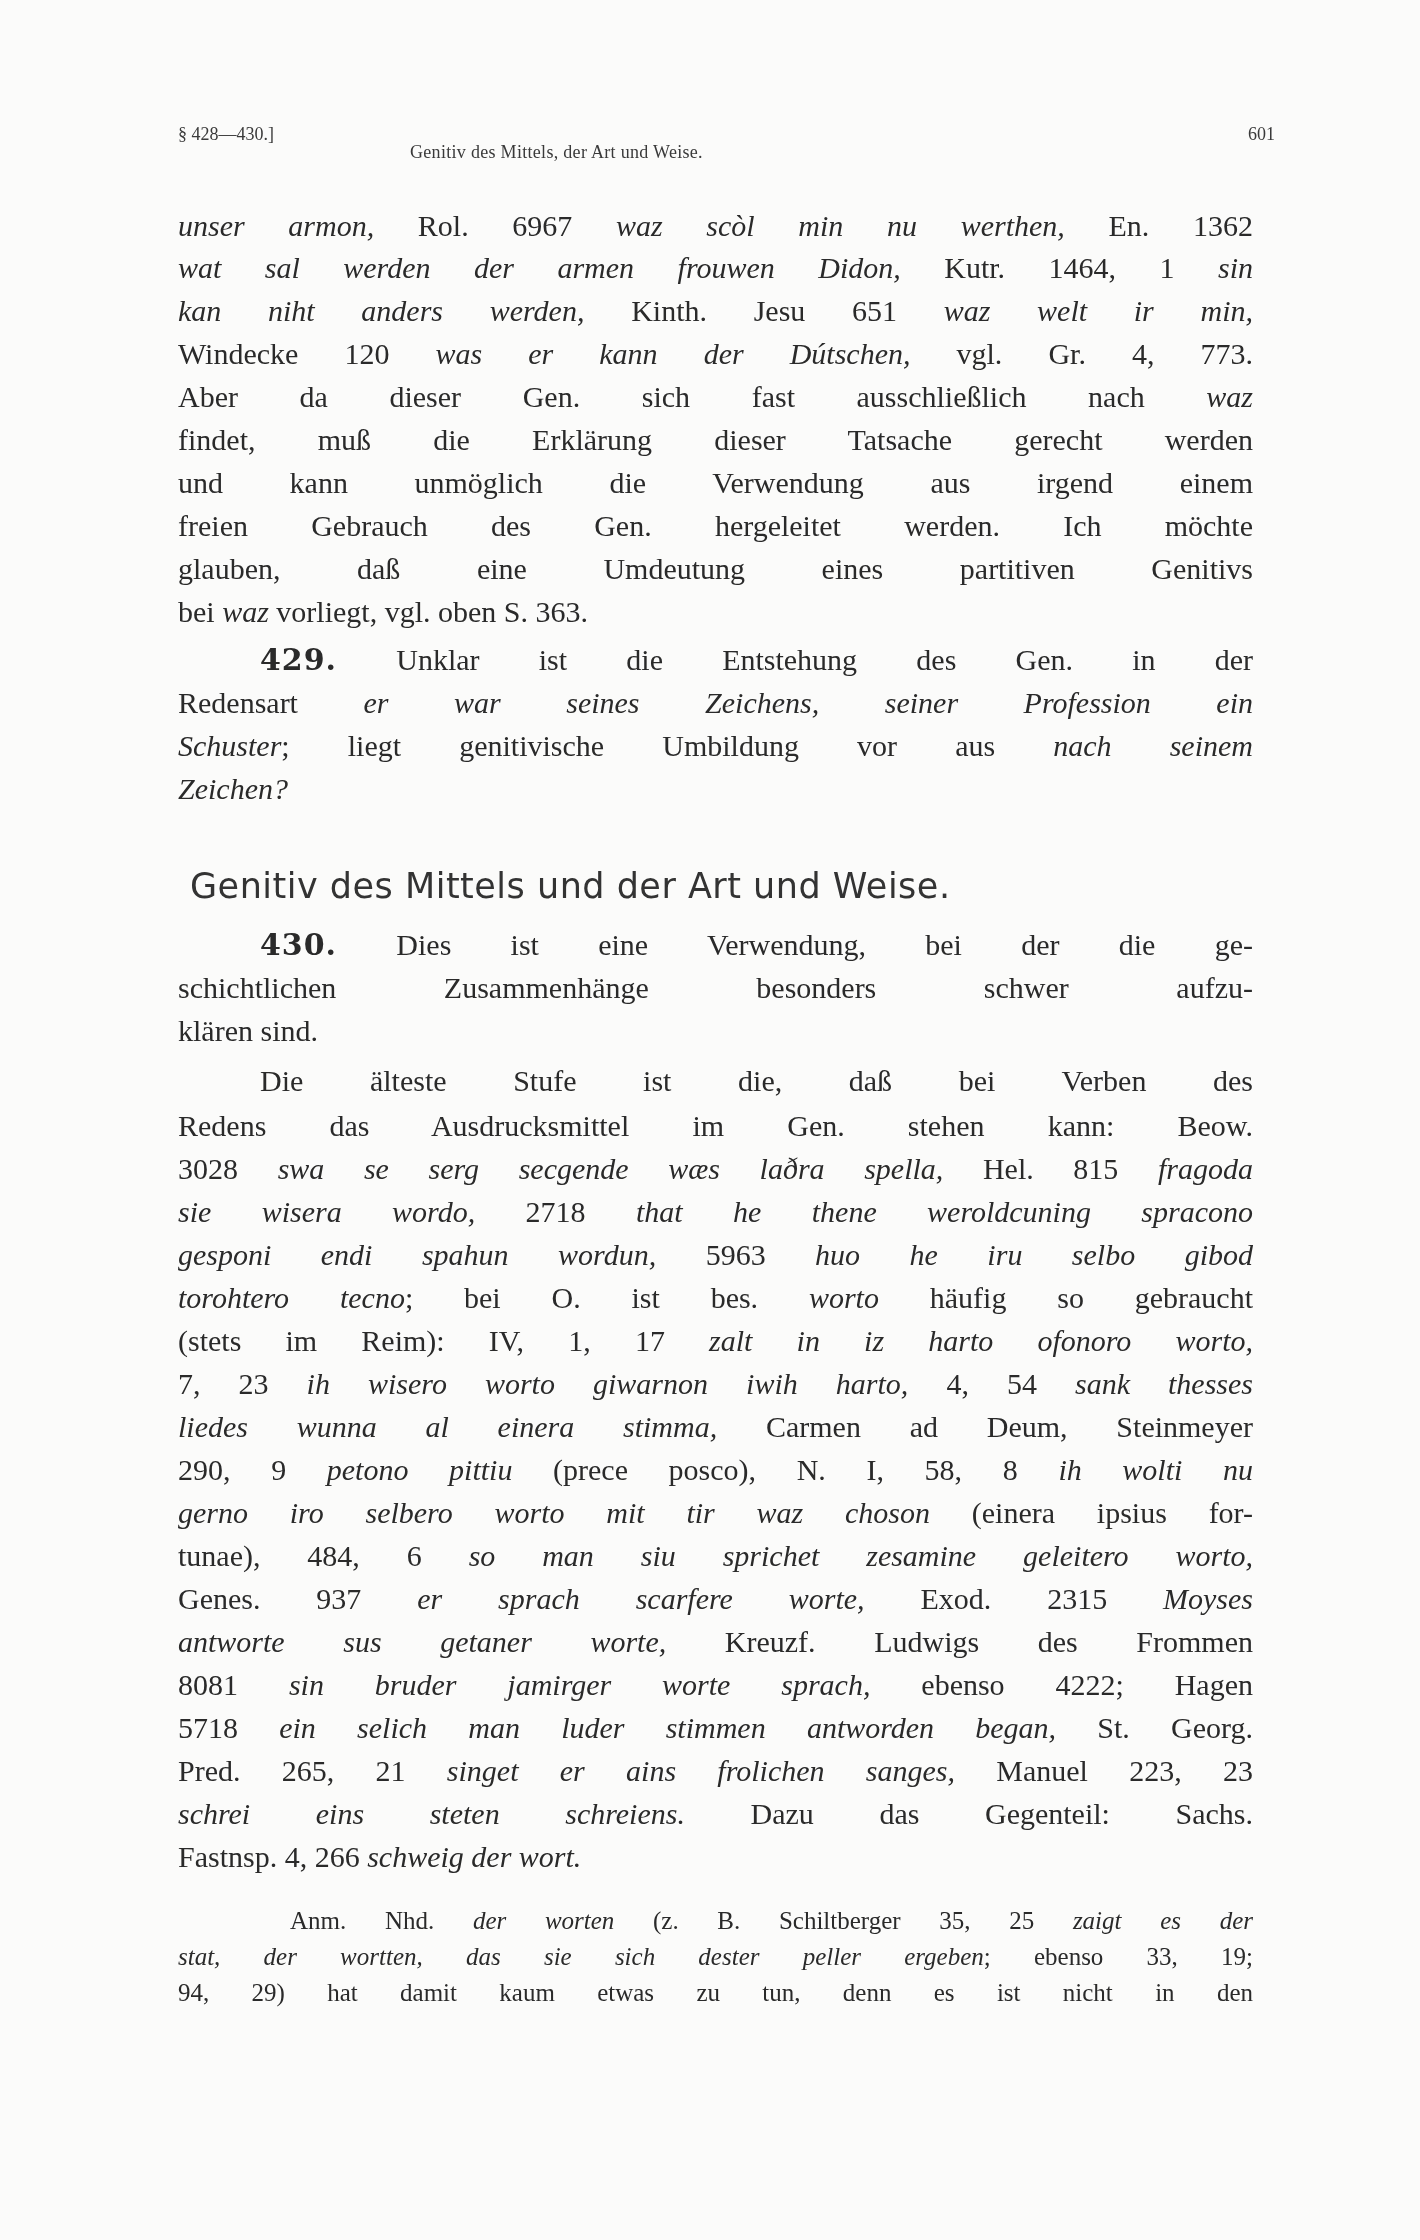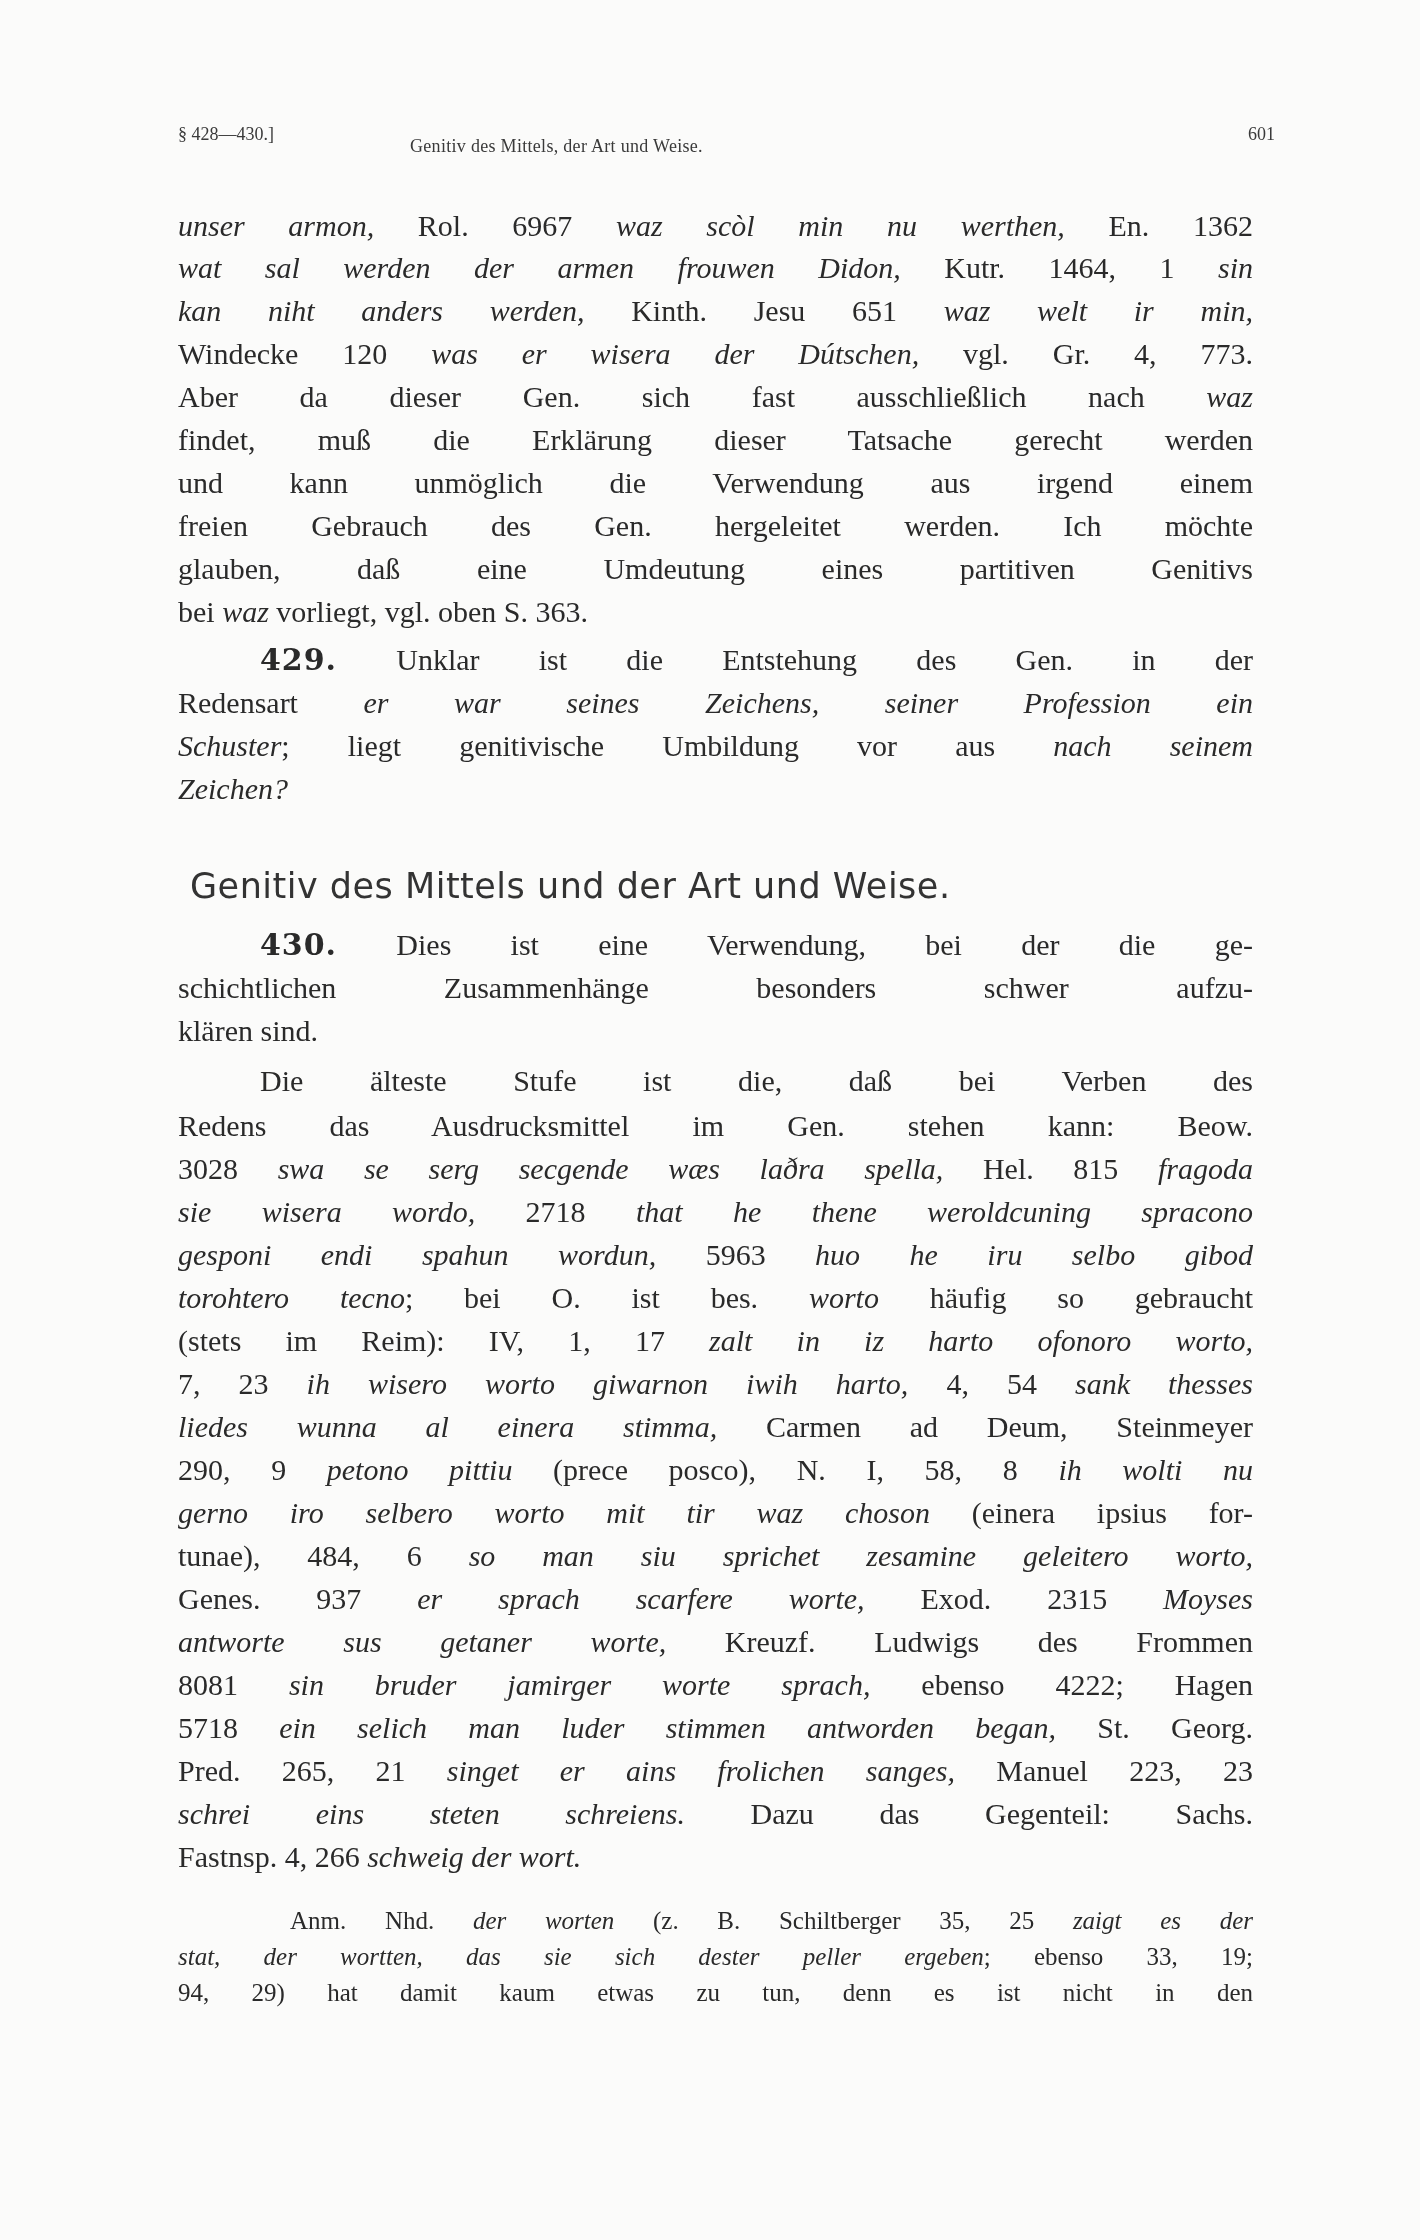--- a/index.html
+++ b/index.html
@@ -9,21 +9,21 @@
     position: relative; overflow: hidden;
     font-family: "DejaVu Serif", "Liberation Serif", serif;
     color: #2b2b2b;
   }
   .page { position: absolute; left: 0; top: 0; width: 1420px; height: 2240px; }
   .header {
     position: absolute; top: 124px; left: 178px; width: 1075px; height: 36px;
     font-family: "Liberation Serif", serif; font-size: 18px; color: #3a3a3a;
   }
   .header .sect { position: absolute; left: 0; top: 0; }
-  .header .title { position: absolute; left: 232px; top: 12px; letter-spacing: 0.3px; }
+  .header .title { position: absolute; left: 232px; top: 18px; letter-spacing: 0.3px; }
   .header .pnum { position: absolute; left: 1070px; top: 0; }
   .line {
     position: absolute; left: 178px; width: 1075px;
     font-size: 30px; line-height: 40px; height: 40px;
     white-space: nowrap; text-align: justify; text-align-last: justify;
     font-family: "Liberation Serif", serif; color: #2a2a2a;
   }
   .line.last { text-align-last: left; }
   .line.indent { padding-left: 82px; width: 993px; }
   .line i { font-style: italic; }
@@ -43,21 +43,21 @@
   <div class="header">
     <span class="sect">§ 428—430.]</span>
     <span class="title">Genitiv des Mittels, der Art und Weise.</span>
     <span class="pnum">601</span>
   </div>
 
   <div id="body-lines">
       <div class="line  " style="top: 206px;"><i>unser armon,</i><span> Rol. 6967 </span><i>waz scòl min nu werthen,</i><span> En. 1362</span></div>
       <div class="line  " style="top: 248px;"><i>wat sal werden der armen frouwen Didon,</i><span> Kutr. 1464, 1 </span><i>sin</i></div>
       <div class="line  " style="top: 291px;"><i>kan niht anders werden,</i><span> Kinth. Jesu 651 </span><i>waz welt ir min,</i></div>
-      <div class="line  " style="top: 334px;"><span>Windecke 120 </span><i>was er wisera der Dútschen,</i><span> vgl. Gr. 4, 773.</span></div>
+      <div class="line  " style="top: 334px;"><span>Windecke 120 </span><i>was er kann der Dútschen,</i><span> vgl. Gr. 4, 773.</span></div>
       <div class="line  " style="top: 377px;"><span>Aber da dieser Gen. sich fast ausschließlich nach </span><i>waz</i></div>
       <div class="line  " style="top: 420px;"><span>findet, muß die Erklärung dieser Tatsache gerecht werden</span></div>
       <div class="line  " style="top: 463px;"><span>und kann unmöglich die Verwendung aus irgend einem</span></div>
       <div class="line  " style="top: 506px;"><span>freien Gebrauch des Gen. hergeleitet werden. Ich möchte</span></div>
       <div class="line  " style="top: 549px;"><span>glauben, daß eine Umdeutung eines partitiven Genitivs</span></div>
       <div class="line  last" style="top: 592px;"><span>bei </span><i>waz</i><span> vorliegt, vgl. oben S. 363.</span></div>
       <div class="line  indent" style="top: 640px;"><b class="num">429.</b><span> Unklar ist die Entstehung des Gen. in der</span></div>
       <div class="line  " style="top: 683px;"><span>Redensart </span><i>er war seines Zeichens,</i><span> </span><i>seiner Profession ein</i></div>
       <div class="line  " style="top: 726px;"><i>Schuster</i><span>; liegt genitivische Umbildung vor aus </span><i>nach seinem</i></div>
       <div class="line  last" style="top: 769px;"><i>Zeichen?</i></div>

